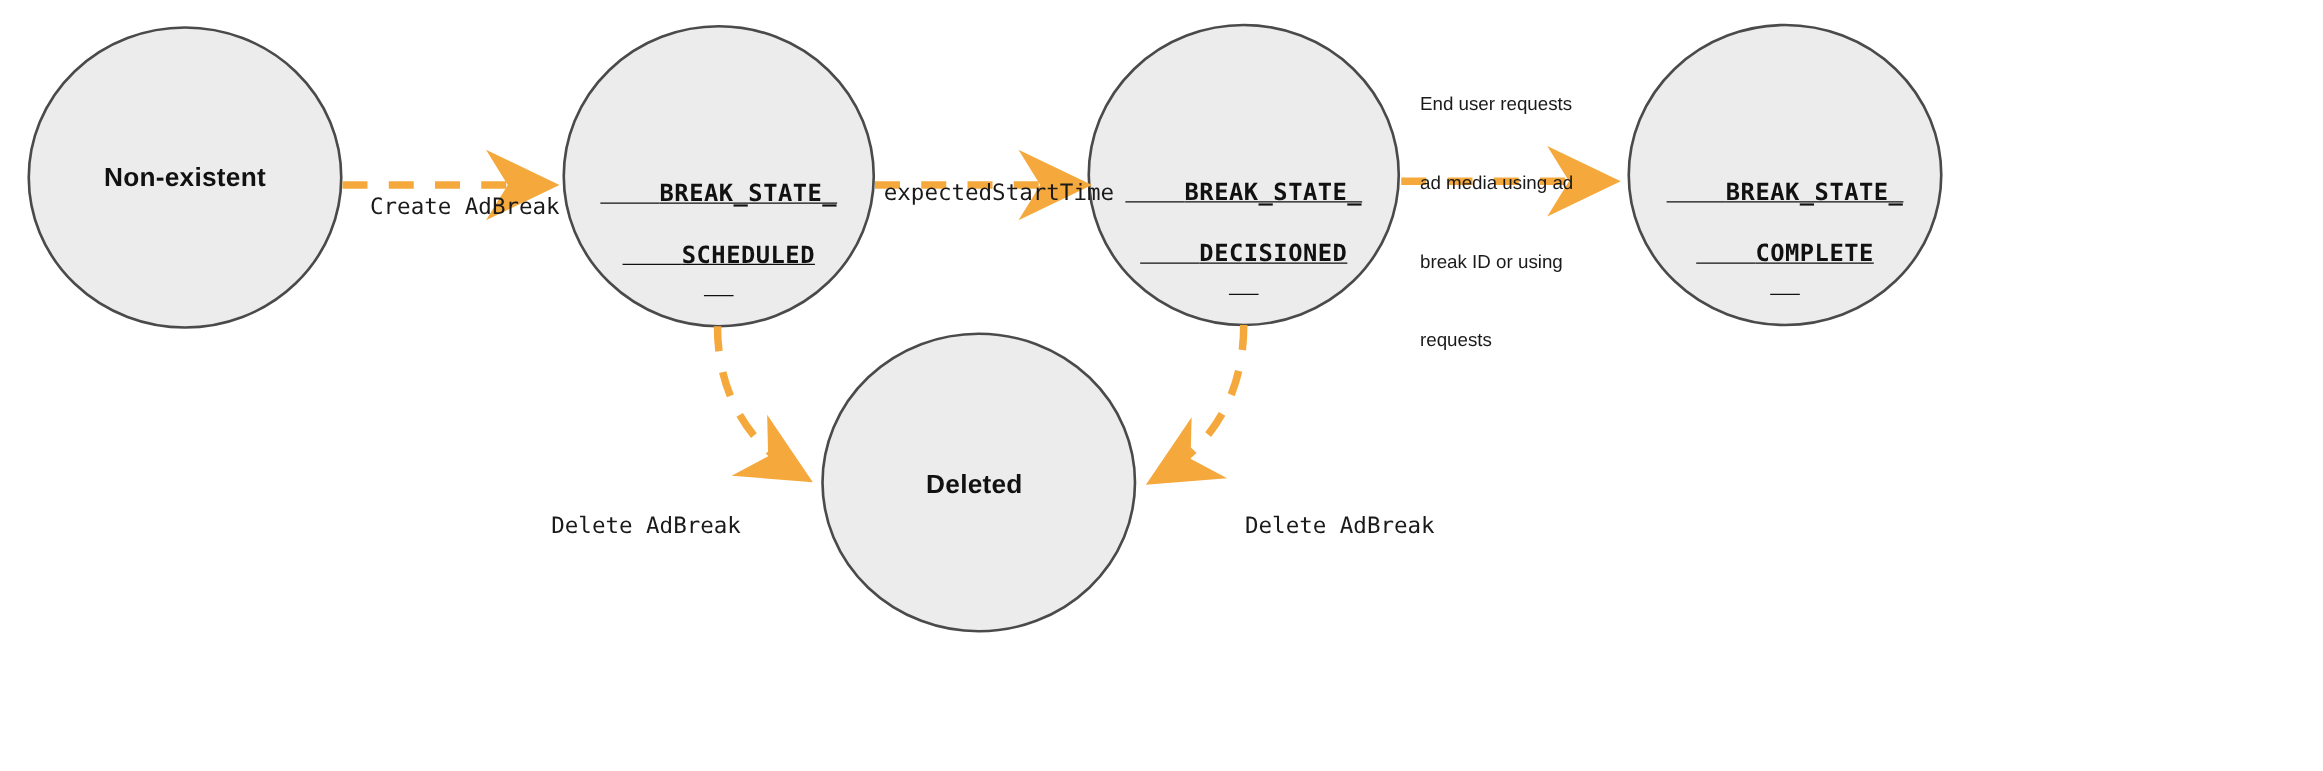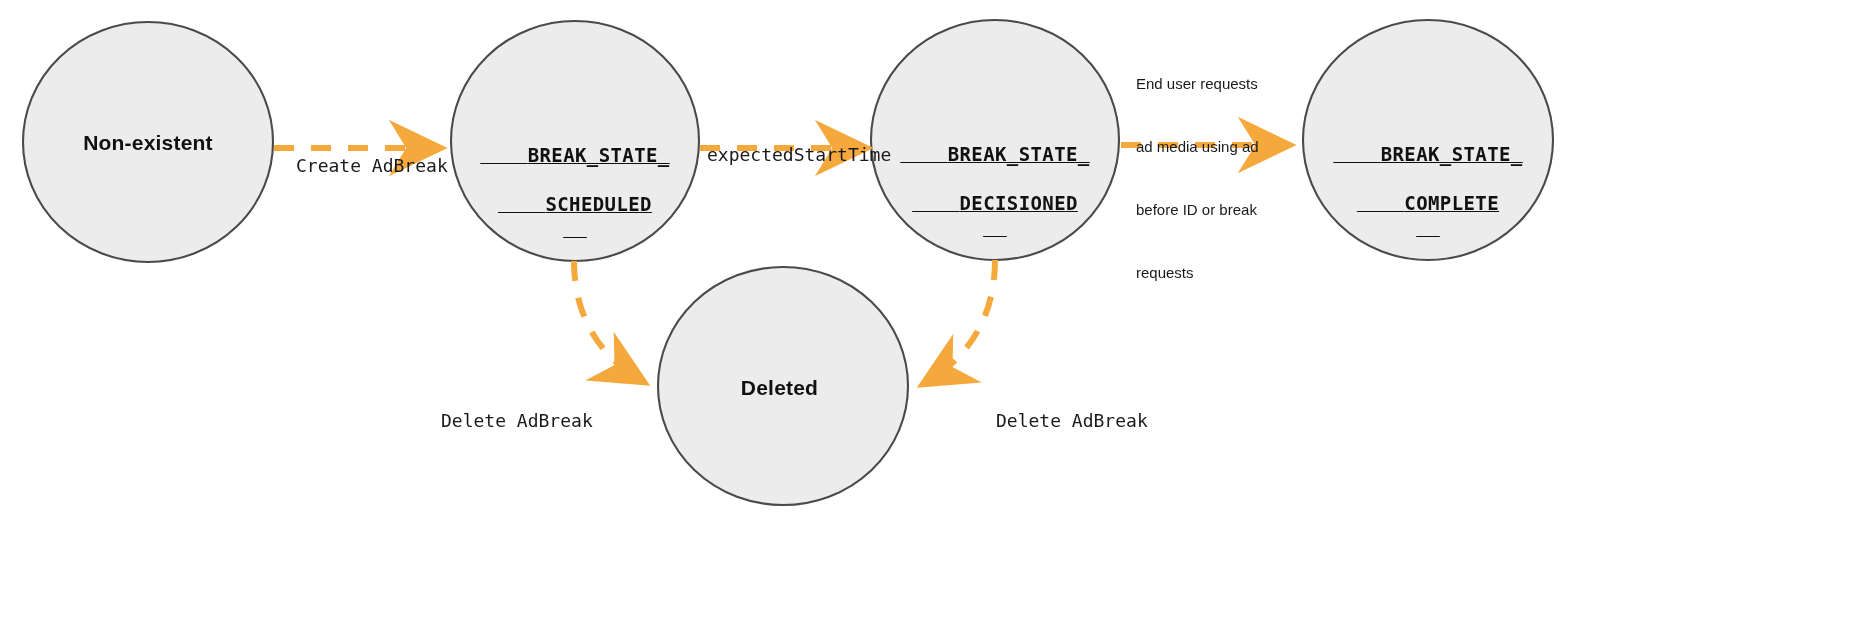--- a/index.html
+++ b/index.html
@@ -126,21 +126,21 @@
     <span class="mono-line">Create AdBreak</span>
   </div>
 
   <div class="edge-label" style="left:707px; top:75px;">
     <span class="mono-line">expectedStartTime</span>
   </div>
 
   <div class="edge-label" style="left:1136px; top:31px;">
     <span class="sans-line">End user requests</span>
     <span class="sans-line">ad media using ad</span>
-    <span class="sans-line">before ID or break</span>
+    <span class="sans-line">break ID or using</span>
     <span class="sans-line">requests</span>
   </div>
 
   <div class="edge-label" style="left:441px; top:341px;">
     <span class="mono-line">Delete AdBreak</span>
   </div>
 
   <div class="edge-label" style="left:996px; top:341px;">
     <span class="mono-line">Delete AdBreak</span>
   </div>

